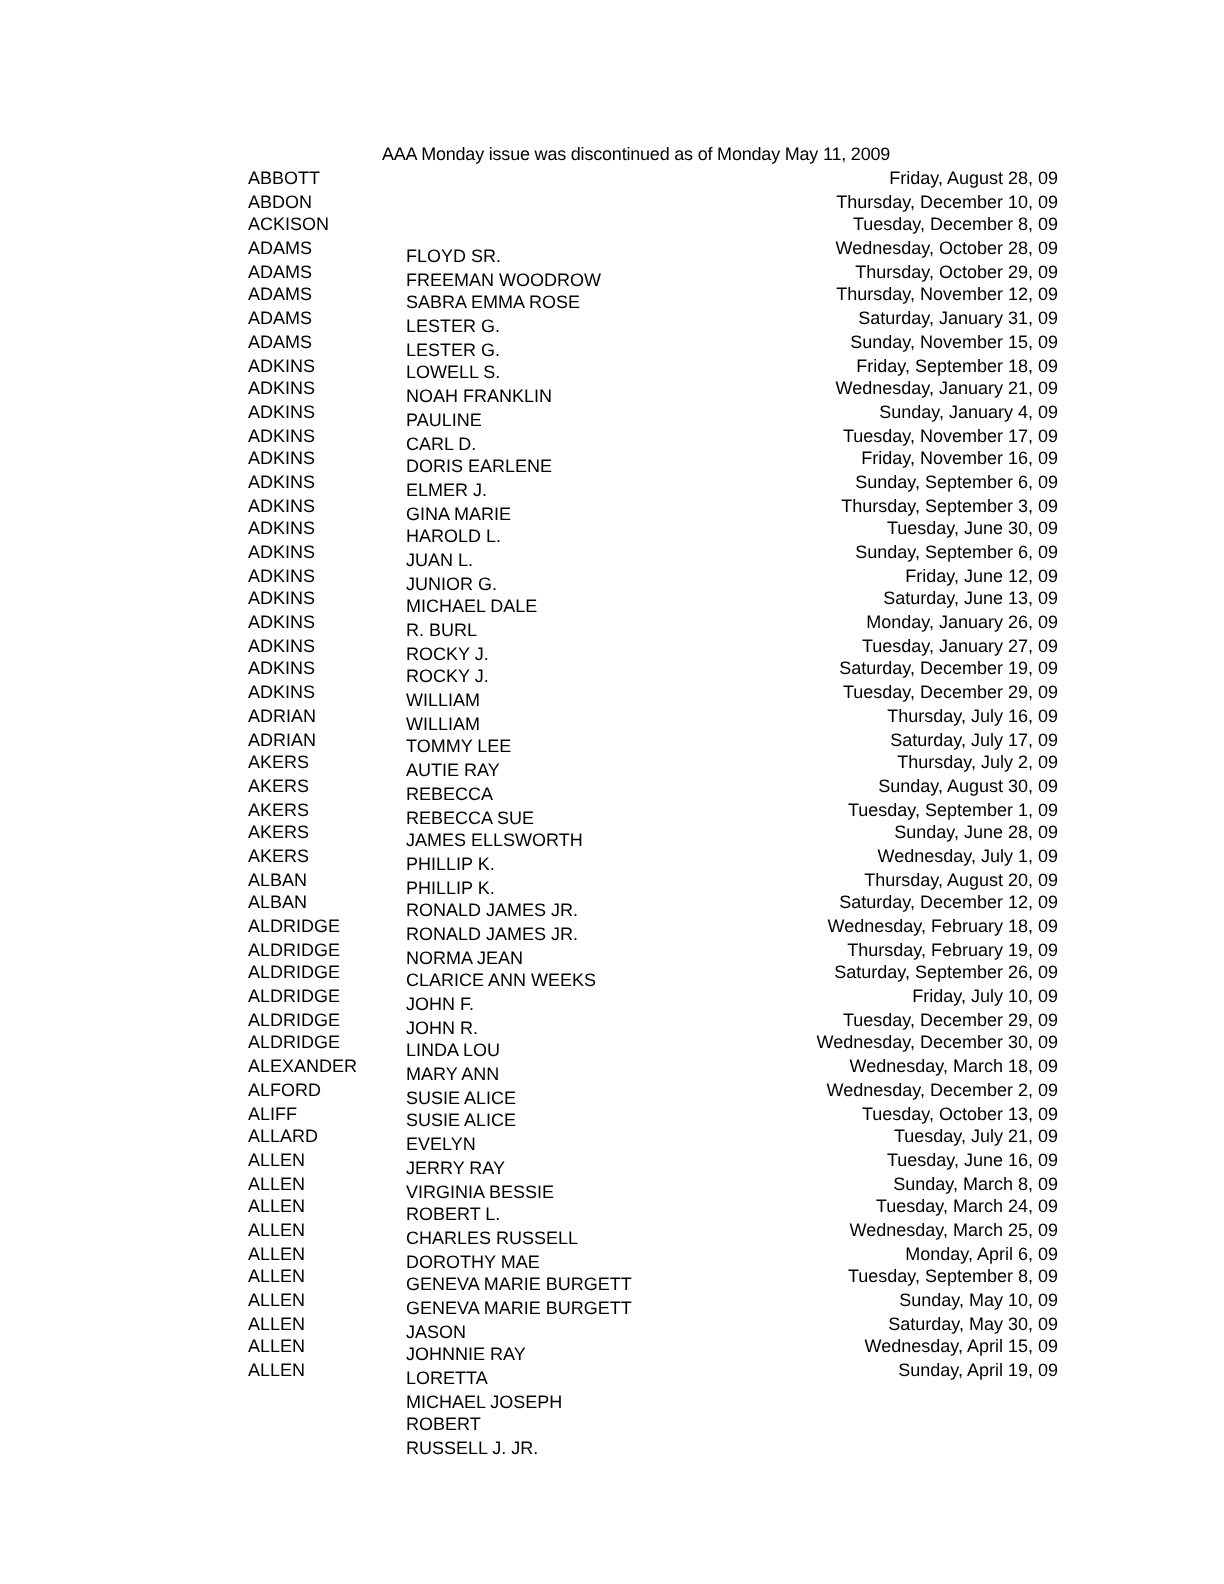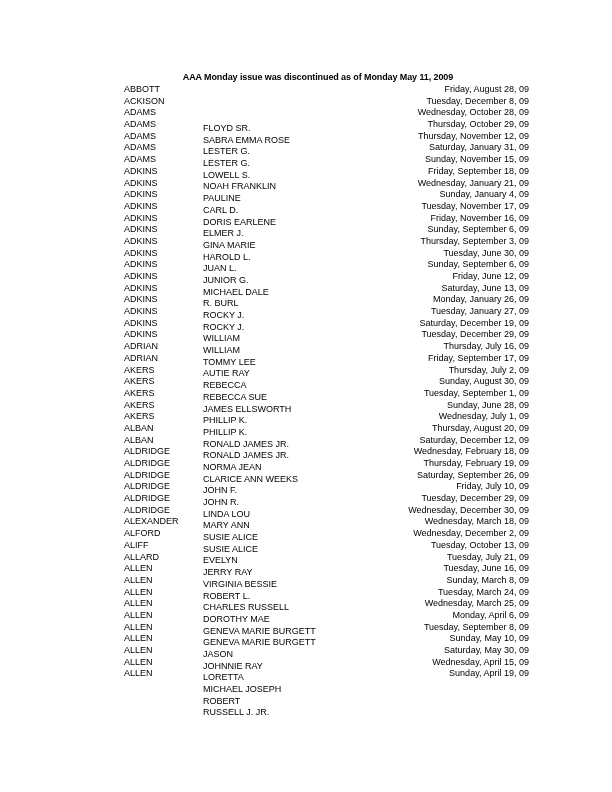--- a/index.html
+++ b/index.html
@@ -18,21 +18,20 @@
     .page-title {
       position: absolute;
       top: 72px;
       left: 108px;
       width: 420px;
       text-align: center;
       font-size: 9px;
       line-height: 11px;
       white-space: nowrap;
       letter-spacing: -0.1px;
-      font-weight: bold;
     }
     .list {
       position: absolute;
       top: 84px;
       left: 108px;
       width: 421px;
     }
     .row {
       position: relative;
       height: 11.7px;
@@ -63,20 +62,25 @@
 
 <div class="page-title">AAA  Monday issue was discontinued as of Monday May 11, 2009</div>
 
 <div class="list" id="list">
     <div class="row">
       <span class="surname">ABBOTT</span>
       <span class="given">FLOYD SR.</span>
       <span class="date">Friday, August 28, 09</span>
     </div>
     <div class="row">
+      <span class="surname">ABDON</span>
+      <span class="given">FREEMAN WOODROW</span>
+      <span class="date">Thursday, December 10, 09</span>
+    </div>
+    <div class="row">
       <span class="surname">ACKISON</span>
       <span class="given">SABRA EMMA ROSE</span>
       <span class="date">Tuesday, December 8, 09</span>
     </div>
     <div class="row">
       <span class="surname">ADAMS</span>
       <span class="given">LESTER G.</span>
       <span class="date">Wednesday, October 28, 09</span>
     </div>
     <div class="row">
@@ -175,21 +179,21 @@
       <span class="date">Tuesday, December 29, 09</span>
     </div>
     <div class="row">
       <span class="surname">ADRIAN</span>
       <span class="given">REBECCA</span>
       <span class="date">Thursday, July 16, 09</span>
     </div>
     <div class="row">
       <span class="surname">ADRIAN</span>
       <span class="given">REBECCA SUE</span>
-      <span class="date">Friday, September 17, 09</span>
+      <span class="date">Saturday, July 17, 09</span>
     </div>
     <div class="row">
       <span class="surname">AKERS</span>
       <span class="given">JAMES ELLSWORTH</span>
       <span class="date">Thursday, July 2, 09</span>
     </div>
     <div class="row">
       <span class="surname">AKERS</span>
       <span class="given">PHILLIP K.</span>
       <span class="date">Sunday, August 30, 09</span>

